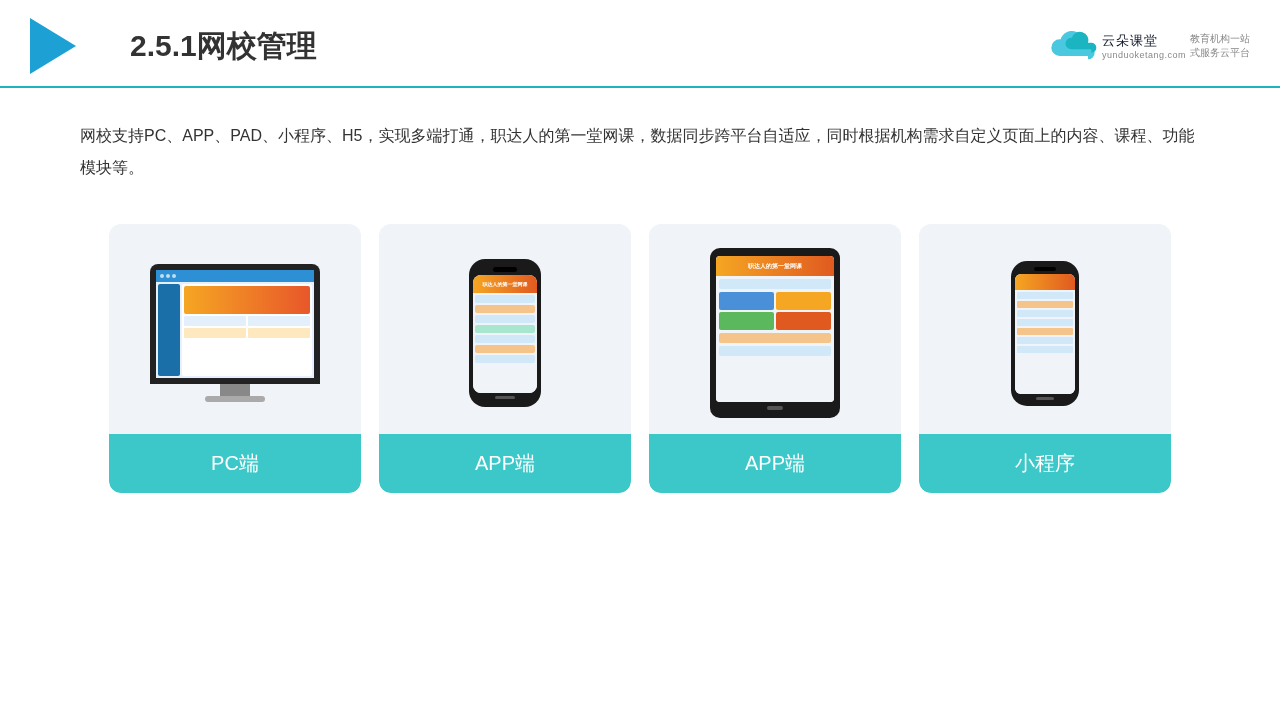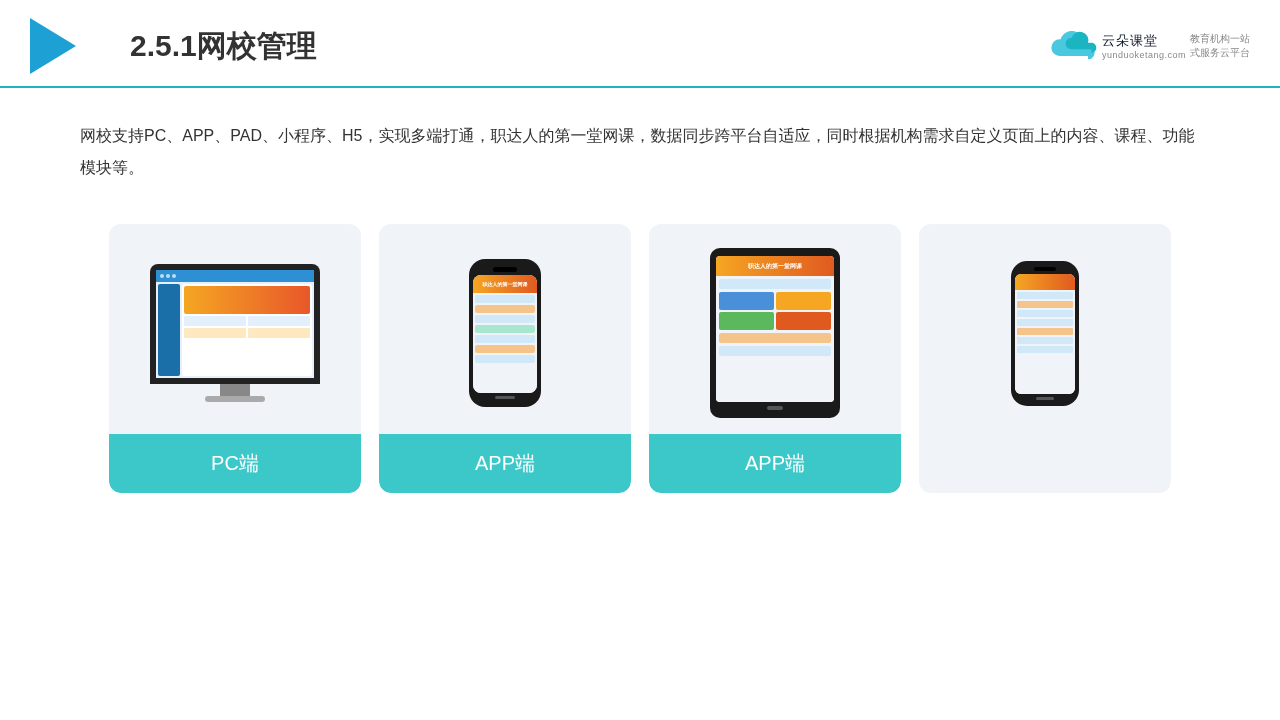--- a/index.html
+++ b/index.html
@@ -468,16 +468,17 @@
             <div class="mini-row"></div>
             <div class="mini-row"></div>
             <div class="mini-row mini-row-orange"></div>
             <div class="mini-row"></div>
             <div class="mini-row"></div>
           </div>
         </div>
         <div class="mini-home"></div>
       </div>
     </div>
+    <div class="card-label">小程序</div>
   </div>
 
 
 </div>
 
 </body></html>

